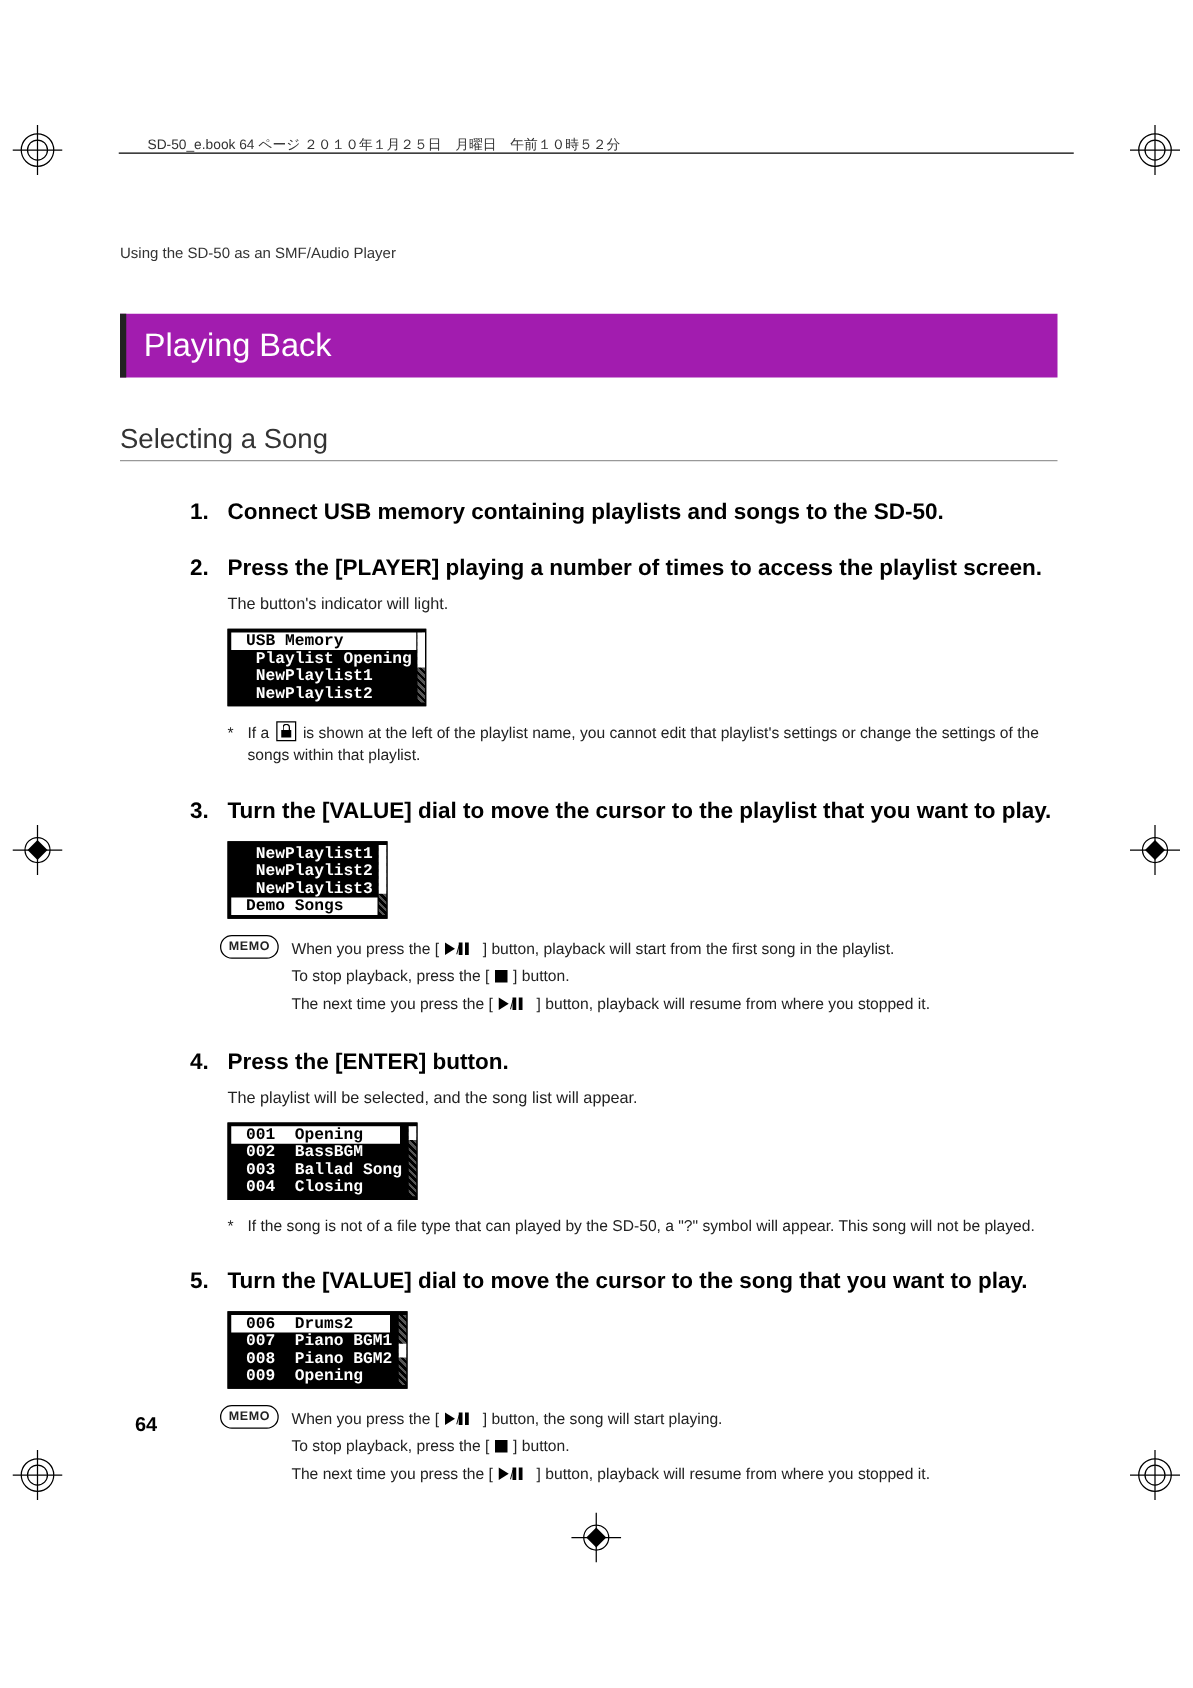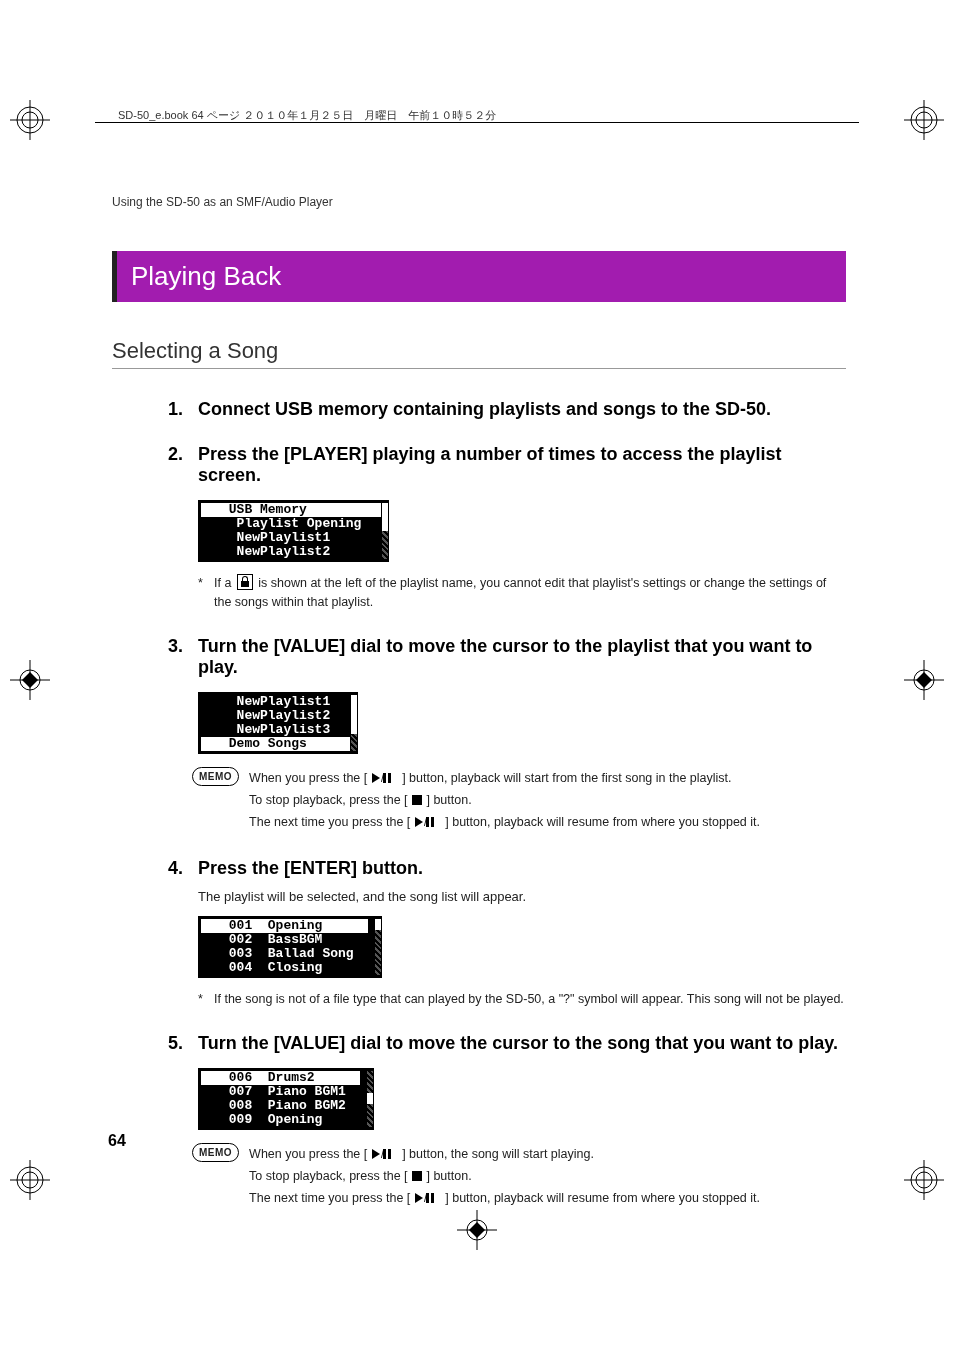--- a/index.html
+++ b/index.html
@@ -40,21 +40,21 @@
     position: absolute;
     top: 108px;
     left: 118px;
     font-size: 11px;
     color: #333;
   }
 
   .content {
     position: absolute;
     top: 195px;
-    left: 112px;
+    left: 96px;
     right: 108px;
   }
   .breadcrumb {
     font-size: 12px;
     color: #333;
     margin-bottom: 42px;
   }
 
   .h1-bar {
     background: #a21caf;
@@ -128,21 +128,21 @@
     left: 0; right: 0;
     background: #fff;
   }
   .lcd-line {
     font-family: "Courier New", monospace;
     font-size: 13px;
     font-weight: 700;
     color: #fff;
     white-space: pre;
     line-height: 14px;
-    padding: 0 20px;
+    padding: 0 4px;
   }
   .lcd-line.inv {
     background: #fff;
     color: #000;
   }
 
   .memo-row {
     display: flex;
     align-items: flex-start;
     margin-top: 6px;
@@ -266,20 +266,21 @@
           <div class="step-title">Connect USB memory containing playlists and songs to the SD-50.</div>
         </div>
       </div>
 
       <div class="step">
         <div class="step-head">
           <div class="step-num">2.</div>
           <div class="step-title">Press the [PLAYER] playing a number of times to access the playlist screen.</div>
         </div>
         <div class="step-body">
+          <p>The button's indicator will light.</p>
           <div class="lcd">
             <div class="lcd-line inv"> USB Memory</div>
             <div class="lcd-line">  Playlist Opening</div>
             <div class="lcd-line">  NewPlaylist1</div>
             <div class="lcd-line">  NewPlaylist2</div>
             <div class="scroll">
                 <div class="thumb" style="top:0;height:50%"></div>
               </div>
           </div>
           <div class="note-star">

